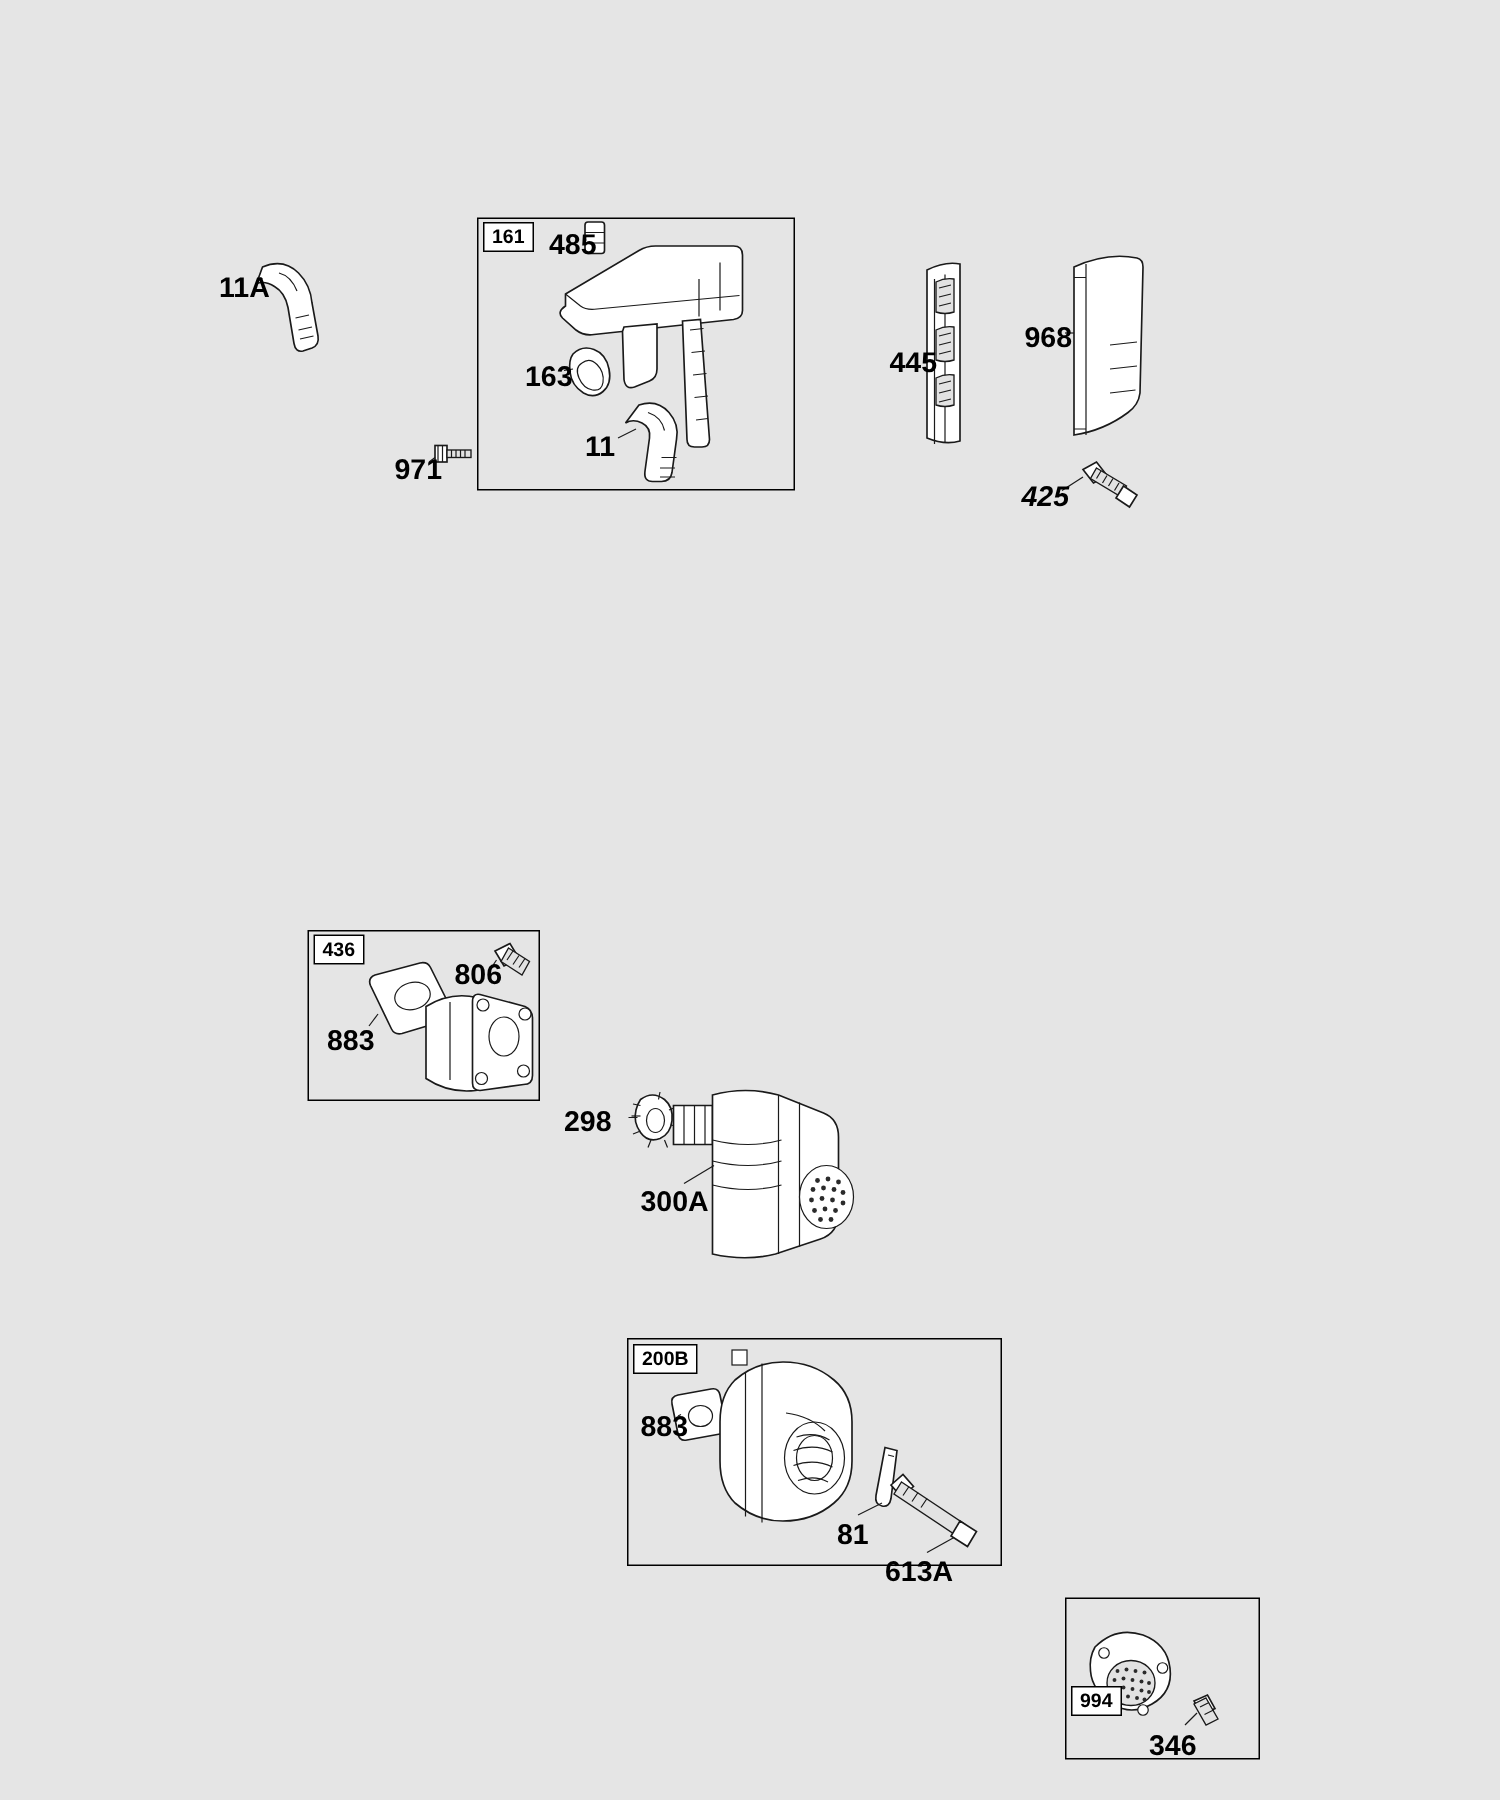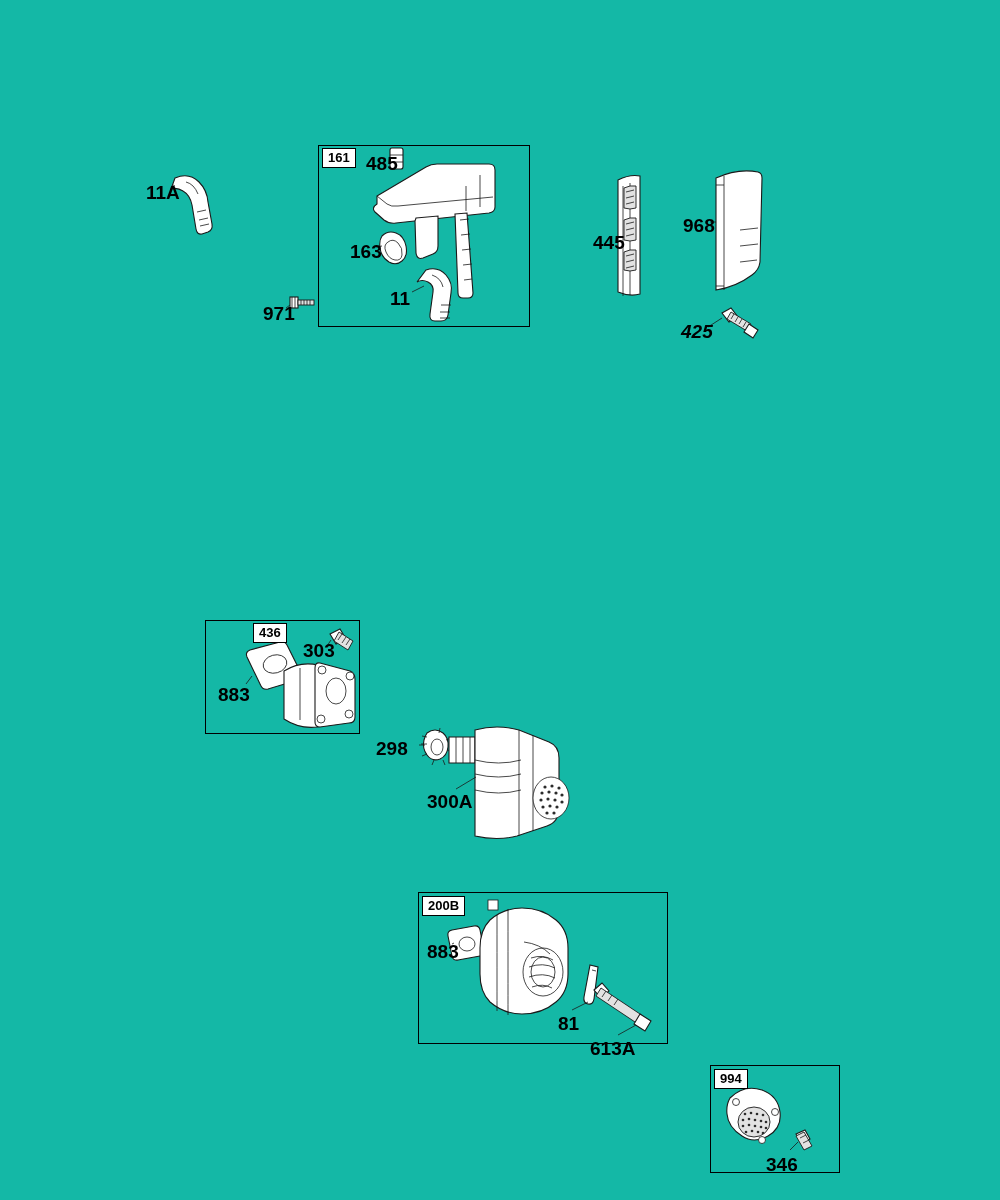--- a/index.html
+++ b/index.html
@@ -4,21 +4,21 @@
 <style>
   html, body {
     margin: 0;
     padding: 0;
     background: #ffffff;
   }
   #page {
     position: relative;
     width: 1000px;
     height: 1200px;
-    background: #14b8a6;
+    background: #e5e5e5;
     font-family: "Liberation Sans", sans-serif;
     overflow: hidden;
   }
   .callout {
     position: absolute;
     font-size: 19px;
     font-weight: bold;
     color: #000000;
     white-space: nowrap;
     letter-spacing: 0px;
@@ -258,33 +258,33 @@
       <path class="ln-thin" d="M790 1150 l8 -8"></path>
     </g>
   </svg>
 
   <div class="group-box" style="left:318px; top:145px; width:212px; height:182px;"></div>
   <div class="group-box" style="left:205px; top:620px; width:155px; height:114px;"></div>
   <div class="group-box" style="left:418px; top:892px; width:250px; height:152px;"></div>
   <div class="group-box" style="left:710px; top:1065px; width:130px; height:108px;"></div>
 
   <div class="boxed-label" style="left:322px; top:148px;">161</div>
-  <div class="boxed-label" style="left:209px; top:623px;margin-left:44px;">436</div>
+  <div class="boxed-label" style="left:209px; top:623px;">436</div>
   <div class="boxed-label" style="left:422px; top:896px;">200B</div>
-  <div class="boxed-label" style="left:714px; top:1069px;">994</div>
+  <div class="boxed-label" style="left:714px; top:1124px;">994</div>
 
   <div class="callout" style="left:146px; top:182px;">11A</div>
   <div class="callout" style="left:366px; top:153px;">485</div>
   <div class="callout" style="left:350px; top:241px;">163</div>
   <div class="callout" style="left:390px; top:288px;">11</div>
   <div class="callout" style="left:263px; top:303px;">971</div>
   <div class="callout" style="left:593px; top:232px;">445</div>
   <div class="callout" style="left:683px; top:215px;">968</div>
   <div class="callout" style="left:681px; top:321px;font-style:italic;">425</div>
-  <div class="callout" style="left:303px; top:640px;">303</div>
+  <div class="callout" style="left:303px; top:640px;">806</div>
   <div class="callout" style="left:218px; top:684px;">883</div>
   <div class="callout" style="left:376px; top:738px;">298</div>
   <div class="callout" style="left:427px; top:791px;">300A</div>
   <div class="callout" style="left:427px; top:941px;">883</div>
   <div class="callout" style="left:558px; top:1013px;text-align:center;">81</div>
   <div class="callout" style="left:590px; top:1038px;text-align:right;">613A</div>
   <div class="callout" style="left:766px; top:1154px;">346</div>
 
 </div>
 

